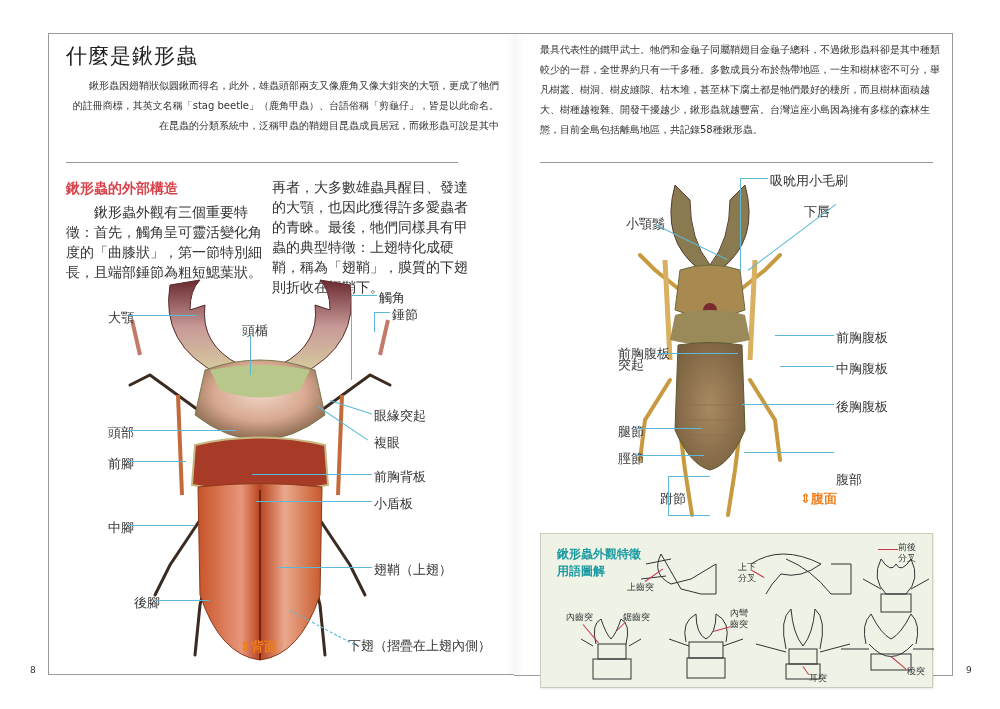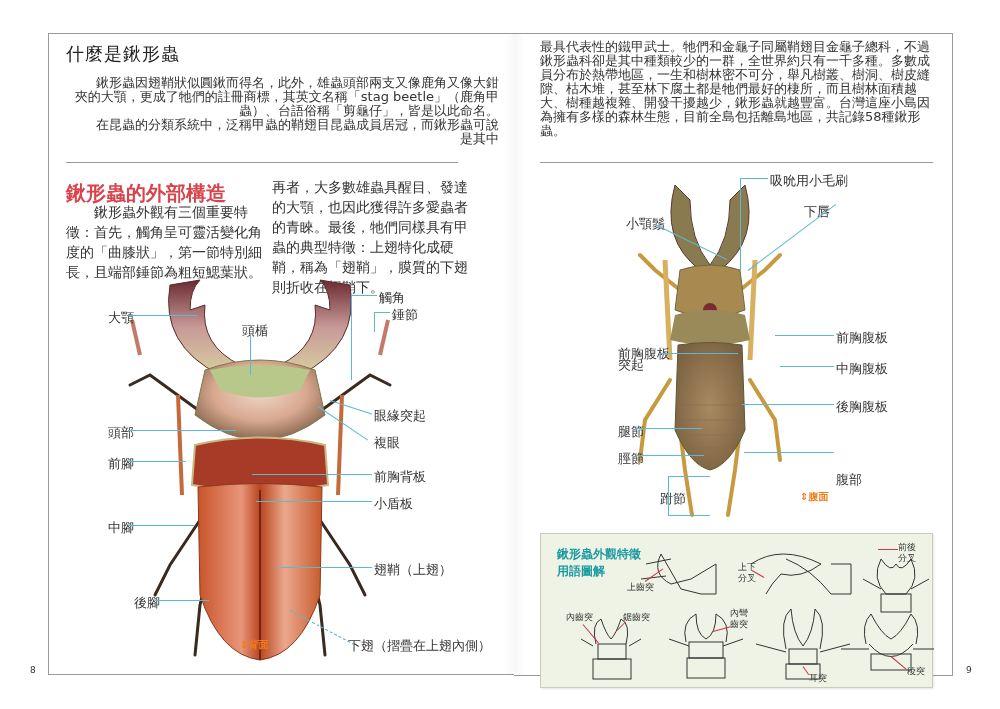--- a/index.html
+++ b/index.html
@@ -4,39 +4,39 @@
 <style>
   * { box-sizing: border-box; margin: 0; padding: 0; }
   html, body { width: 1000px; height: 709px; background: #ffffff; overflow: hidden; }
   body { position: relative; font-family: "DejaVu Sans", "Liberation Sans", sans-serif; color: #222; }
   .page-frame { position: absolute; border: 1px solid #9a9a9a; }
   #left-frame { left: 48px; top: 33px; width: 466px; height: 642px; border-right: none; }
   #right-frame { left: 514px; top: 33px; width: 439px; height: 643px; border-left: none; }
   .gutter { position: absolute; left: 505px; top: 34px; width: 20px; height: 640px;
     background: linear-gradient(90deg, rgba(255,255,255,0) 0%, rgba(0,0,0,0.03) 50%, rgba(255,255,255,0) 100%); }
   .title { position: absolute; left: 66px; top: 42px; font-family: "DejaVu Serif", "Liberation Serif", serif;
-    font-size: 18px; color: #222; letter-spacing: 1px; }
-  .body-text { position: absolute; font-size: 13px; line-height: 14px; color: #333; }
+    font-size: 21px; color: #222; letter-spacing: 1px; }
+  .body-text { position: absolute; font-size: 10px; line-height: 20px; color: #333; }
   #intro-left { left: 66px; top: 76px; width: 433px; text-align: right; }
   #intro-right { left: 540px; top: 40px; width: 400px; }
   .body-text p { text-indent: 2em; }
   .body-text p.noindent { text-indent: 0; }
   .divider { position: absolute; height: 1px; background: #999; }
   #div-left { left: 66px; top: 162px; width: 392px; }
   #div-right { left: 540px; top: 162px; width: 393px; }
-  .section-title { position: absolute; left: 66px; top: 180px; font-size: 20px; color: #d9434b; font-weight: bold; }
+  .section-title { position: absolute; left: 66px; top: 180px; font-size: 14px; color: #d9434b; font-weight: bold; }
   .serif-text { position: absolute; font-family: Liberation Mono, monospace; font-size: 14px; line-height: 20px; color: #333; }
   #col-a { left: 66px; top: 203px; width: 196px; }
   #col-a p { text-indent: 2em; }
   #col-b { left: 272px; top: 178px; width: 196px; }
   .label { position: absolute; font-size: 13px; color: #333; white-space: nowrap; }
   .leader { position: absolute; background: #5bb8d6; }
   .leader.h { height: 1px; }
   .leader.v { width: 1px; }
-  .view-tag { position: absolute; font-size: 10px; color: #ef7d1a; font-weight: bold; }
+  .view-tag { position: absolute; font-size: 13px; color: #ef7d1a; font-weight: bold; }
   .page-num { position: absolute; font-size: 9px; color: #333; }
   .glossary { position: absolute; left: 540px; top: 533px; width: 393px; height: 155px; background: #eef3e6;
     border: 1px solid #c8cdbd; box-shadow: 1px 1px 2px rgba(0,0,0,0.1); }
   .glossary-title { position: absolute; left: 16px; top: 12px; font-size: 12px; line-height: 17px; color: #1a9aa0; font-weight: bold; }
   .gloss-label { position: absolute; font-size: 9px; color: #333; line-height: 11px; white-space: nowrap; }
   .red-leader { position: absolute; height: 1px; background: #c8374a; transform-origin: left center; }
   svg { position: absolute; }
 </style>
 </head>
 <body>

